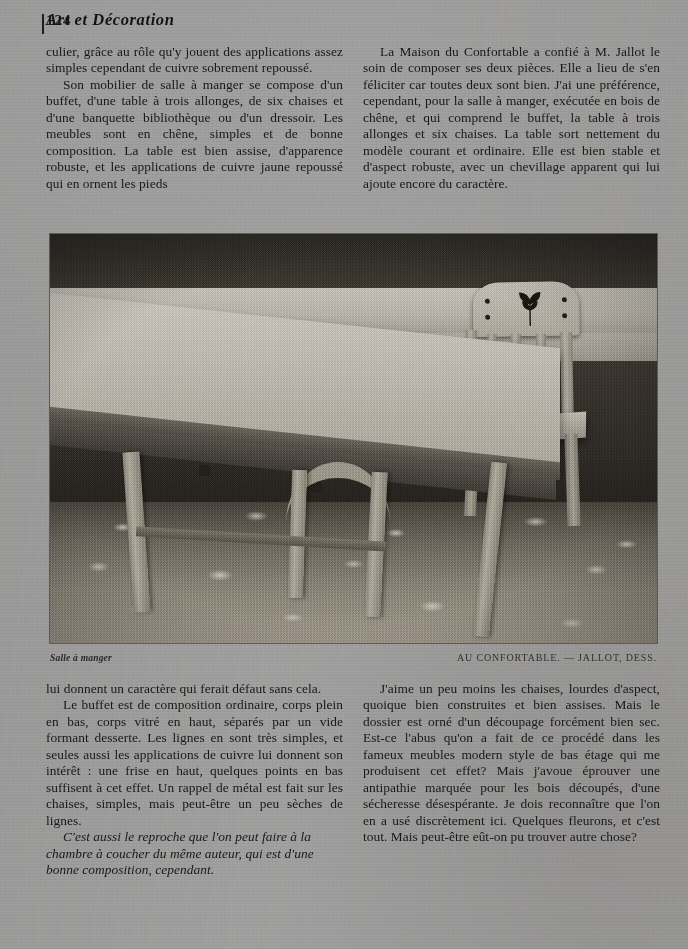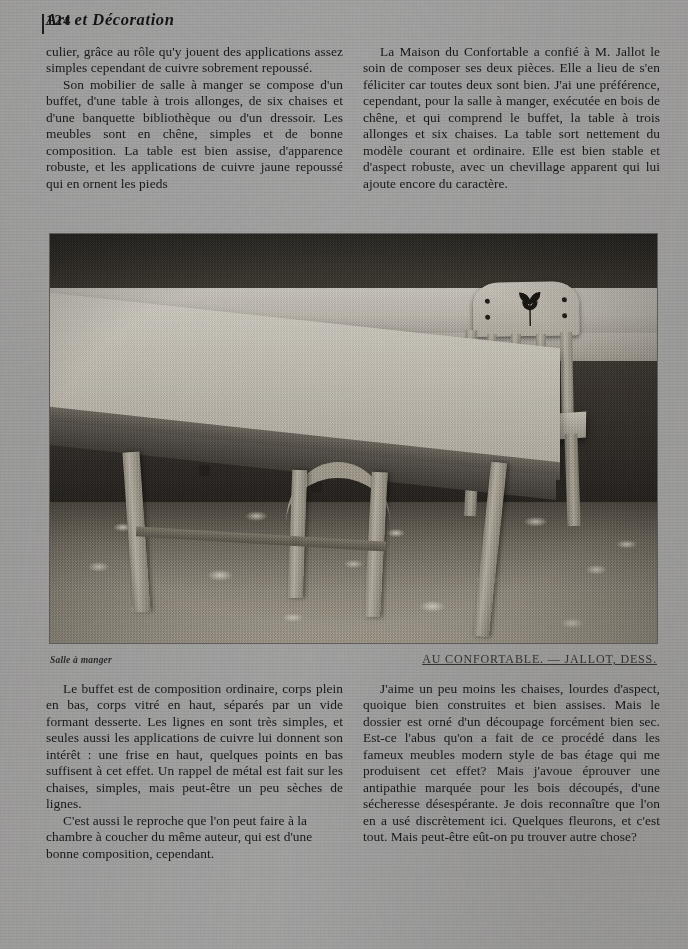--- a/index.html
+++ b/index.html
@@ -100,21 +100,21 @@
     font-family: "Liberation Serif", serif;
     font-size: 13.4px;
     line-height: 16.45px;
     text-align: justify;
     text-justify: inter-word;
     letter-spacing: .05px;
     color: #18181a;
     -webkit-font-smoothing: none;
   }
   .col p.ind { text-indent: 17px; }
-  .col p.last-nj { text-align: left; }
+  .col p.last-nj { text-align: left; font-style: italic; }
 
   
   .plate {
     position: absolute;
     left: 50px;
     top: 234px;
     width: 607px;
     height: 409px;
     z-index: 6;
     overflow: hidden;
@@ -316,25 +316,24 @@
   .cap-left {
     font-family: "Liberation Serif", serif;
     font-size: 9.5px;
     font-style: italic;
     color: #2a2a2a;
     letter-spacing: .2px;
   }
   .cap-left b { font-weight: 700; font-style: italic; }
   .cap-right {
     font-family: "Liberation Serif", serif;
-    font-size: 12px;
+    font-size: 10px;
     letter-spacing: .85px;
     color: #33312f;
     text-transform: uppercase;
-    text-decoration: underline;
   }
 </style>
 </head>
 <body>
 
 <div class="page">
 
   <div class="runhead">
     <div class="folio">
       <span class="folio-rule"></span>
@@ -402,20 +401,21 @@
 
   <div class="caption">
     <div class="cap-left">
       <b>Salle à manger</b>
     </div>
     <div class="cap-right">AU CONFORTABLE. — JALLOT, DESS.</div>
   </div>
 
   <div class="colwrap bot">
     <div class="col">
+      <p>lui donnent un caractère qui ferait défaut sans cela.</p>
       <p class="ind">Le buffet est de composition ordinaire, corps plein en bas, corps vitré en haut, séparés par un vide formant desserte. Les lignes en sont très simples, et seules aussi les applications de cuivre lui donnent son intérêt : une frise en haut, quelques points en bas suffisent à cet effet. Un rappel de métal est fait sur les chaises, simples, mais peut-être un peu sèches de lignes.</p>
       <p class="ind last-nj">C'est aussi le reproche que l'on peut faire à la chambre à coucher du même auteur, qui est d'une bonne composition, cependant.</p>
     </div>
     <div class="col">
       <p class="ind">J'aime un peu moins les chaises, lourdes d'aspect, quoique bien construites et bien assises. Mais le dossier est orné d'un découpage forcément bien sec. Est-ce l'abus qu'on a fait de ce procédé dans les fameux meubles modern style de bas étage qui me produisent cet effet? Mais j'avoue éprouver une antipathie marquée pour les bois découpés, d'une sécheresse désespérante. Je dois reconnaître que l'on en a usé discrètement ici. Quelques fleurons, et c'est tout. Mais peut-être eût-on pu trouver autre chose?</p>
     </div>
   </div>
 
 </div>
 

